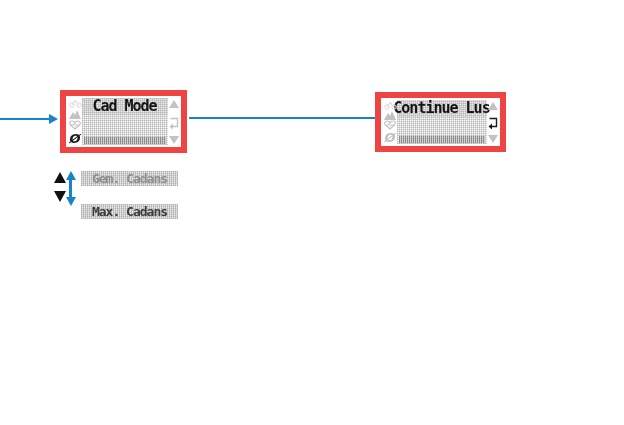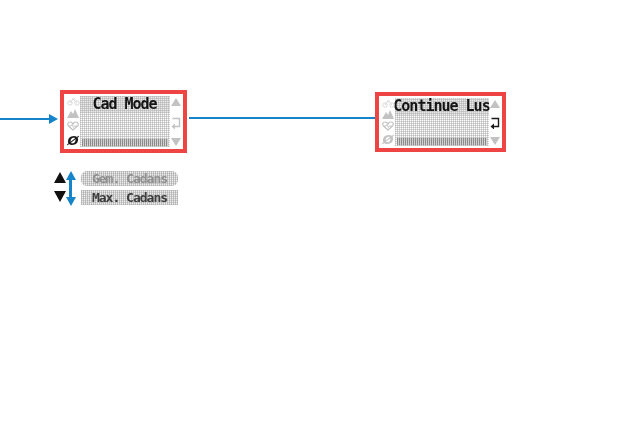--- a/index.html
+++ b/index.html
@@ -9,21 +9,21 @@
   }
   
   .arrow-h{position:absolute;height:2px;background:var(--arrow-blue,#1584c8);}
   .arrow-h .head{
     position:absolute;right:-9px;top:-4px;width:0;height:0;display:block;
     border-left:9px solid var(--arrow-blue,#1584c8);
     border-top:5px solid transparent;border-bottom:5px solid transparent;
   }
   
   .screen{
-    position:absolute;background:#fff;border:4px solid #ef4444;box-sizing:border-box;
+    position:absolute;background:#fff;border:6px solid #ef4444;box-sizing:border-box;
   }
   .lcd-grid{
     position:absolute;top:2px;bottom:2px;left:16px;right:13px;
     background-image:
       repeating-linear-gradient(90deg, rgba(150,150,150,.40) 0 1px, transparent 1px 2px),
       repeating-linear-gradient(0deg,  rgba(150,150,150,.40) 0 1px, transparent 1px 2px);
   }
   .title-band{
     position:absolute;top:2px;left:16px;right:13px;height:17px;
     background:rgba(185,185,185,.30);
@@ -69,21 +69,21 @@
   .menu-strip{
     position:absolute;left:81px;width:97px;height:15px;box-sizing:border-box;
     background-color:#ececec;
     background-image:
       repeating-linear-gradient(90deg, rgba(140,140,140,.45) 0 1px, transparent 1px 2px),
       repeating-linear-gradient(0deg,  rgba(160,160,160,.35) 0 1px, transparent 1px 2px);
     text-align:center;font-size:13px;font-weight:bold;letter-spacing:-1px;
     line-height:15px;white-space:nowrap;
   }
   .menu-strip.gray{color:var(--menu-text-gray,#8f8f8f);}
-  .menu-strip.dark{color:var(--menu-text-dark,#3c3c3c);}
+  .menu-strip.dark{color:var(--menu-text-dark,#3c3c3c);margin-top:14px;}
 </style>
 </head>
 <body>
 
 <div class="canvas">
 
   <div class="arrow-h" style="left:0;top:118px;width:49px;">
     <i class="head"></i>
   </div>
 
@@ -172,17 +172,17 @@
   </div>
 
   <div>
     <span class="menu-tri-up" style="left:54px;top:172px;"></span>
     <span class="menu-tri-down" style="left:54px;top:191px;"></span>
     <span class="dbl-arrow" style="left:69px;top:179px;height:19px;">
       <i class="head-up"></i>
       <i class="head-down"></i>
     </span>
 
-    <div class="menu-strip gray" style="top:171px;border-radius:6px;">Gem. Cadans</div>
+    <div class="menu-strip gray" style="top:171px;">Gem. Cadans</div>
     <div class="menu-strip dark" style="top:190px;">Max. Cadans</div>
   </div>
 
 </div>
 
 </body></html>

